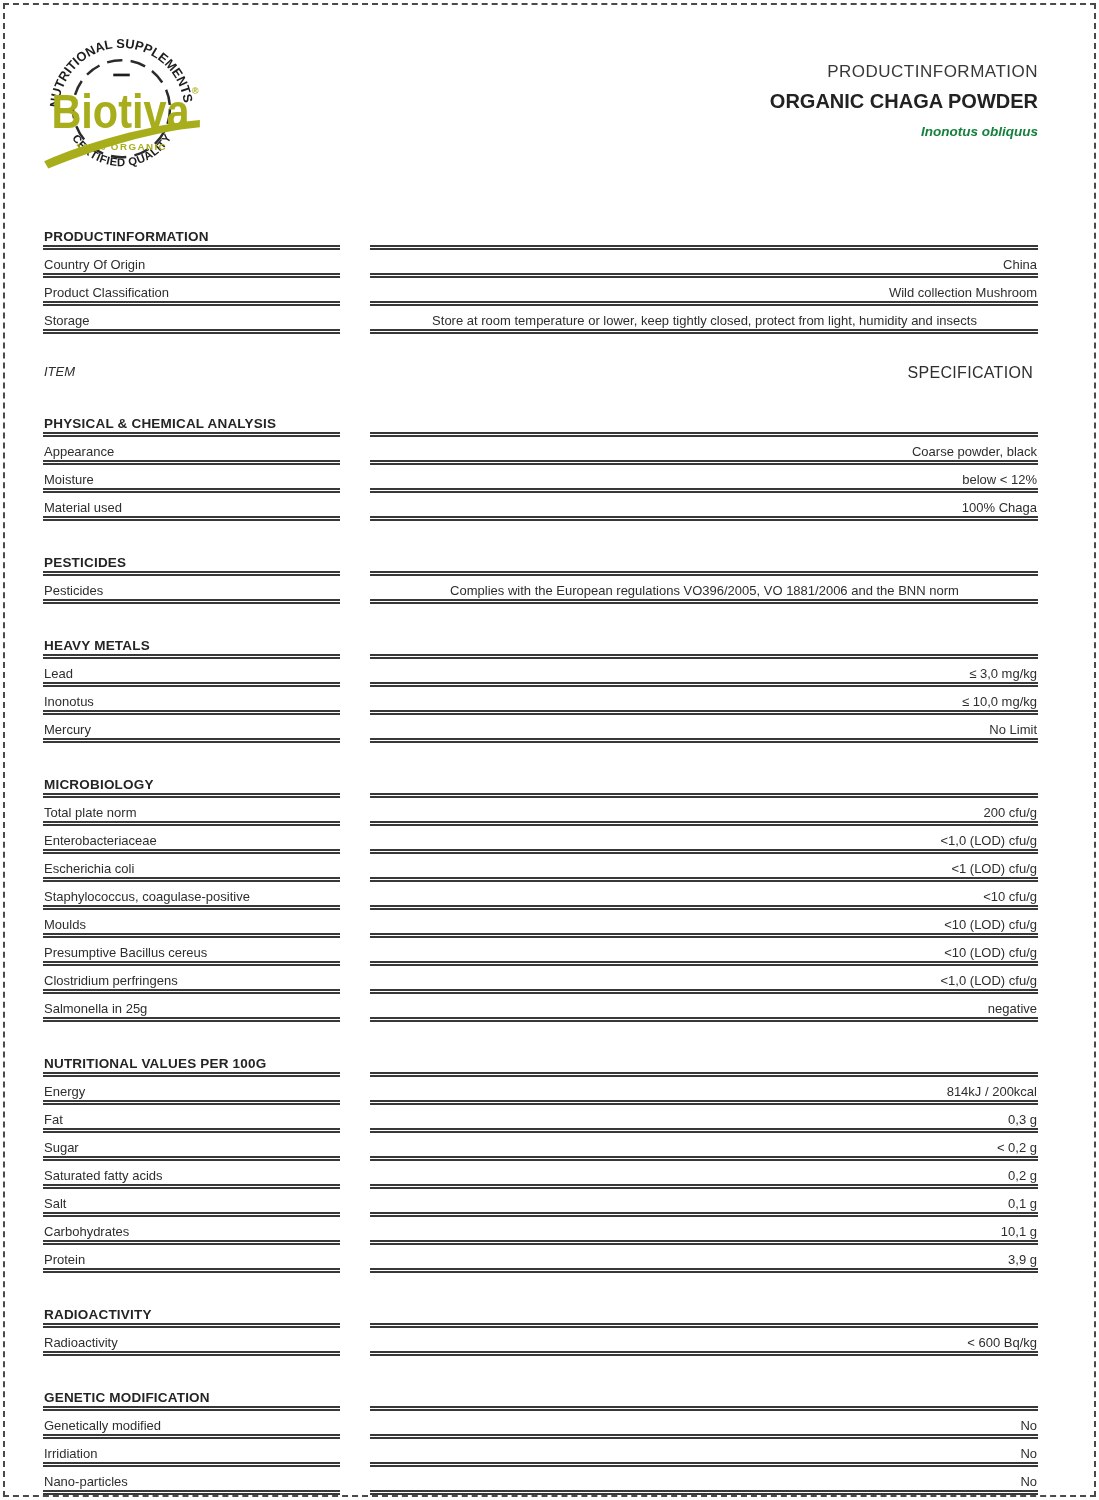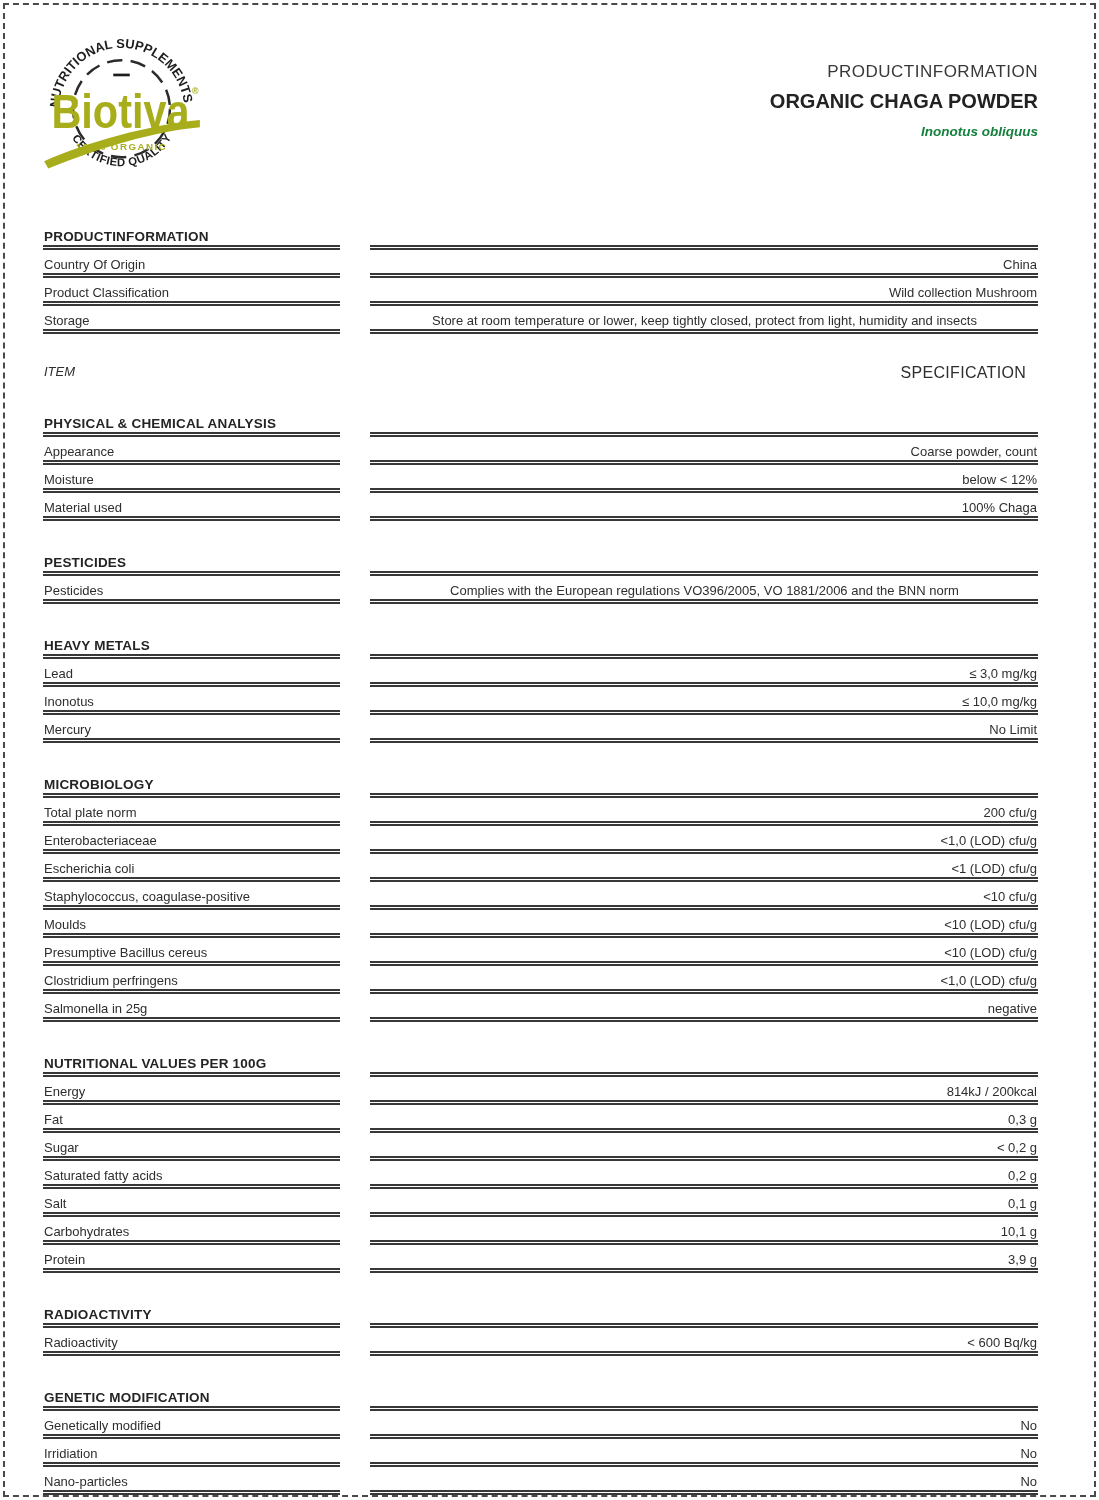--- a/index.html
+++ b/index.html
@@ -25,21 +25,21 @@
   .section:first-child { margin-top:0; }
   .row { display:flex; }
   .cl { width:297px; border-bottom:5px double #383838; padding:7px 2px 1px 1px;
         font-size:13px; line-height:15px; }
   .gap { width:30px; }
   .cr { flex:1; border-bottom:5px double #383838; padding:7px 1px 1px 2px;
         font-size:13px; line-height:15px; text-align:right; }
   .cr.left { text-align:center; }
   .sec-title { font-weight:bold; font-size:13.5px; color:#242424; letter-spacing:.2px; }
 
-  .itemspec { display:flex; justify-content:space-between; margin:30px 12px 0 0; }
+  .itemspec { display:flex; justify-content:space-between; margin:30px 5px 0 0; }
   .itemspec .item { font-size:13px; font-style:italic; padding-left:1px; }
   .itemspec .spec { font-size:16px; letter-spacing:.3px; }
 </style>
 </head>
 <body>
 
 <div class="page">
   <div class="content">
 
     <div class="masthead">
@@ -102,21 +102,21 @@
 
       <div class="section">
         <div class="row">
           <div class="cl sec-title">PHYSICAL &amp; CHEMICAL ANALYSIS</div>
           <div class="gap"></div>
             <div class="cr"></div>
         </div>
         <div class="row">
           <div class="cl">Appearance</div>
           <div class="gap"></div>
-          <div class="cr">Coarse powder, count</div>
+          <div class="cr">Coarse powder, black</div>
         </div>
         <div class="row">
           <div class="cl">Moisture</div>
           <div class="gap"></div>
           <div class="cr">below &lt; 12%</div>
         </div>
         <div class="row">
           <div class="cl">Material used</div>
           <div class="gap"></div>
           <div class="cr">100% Chaga</div>

